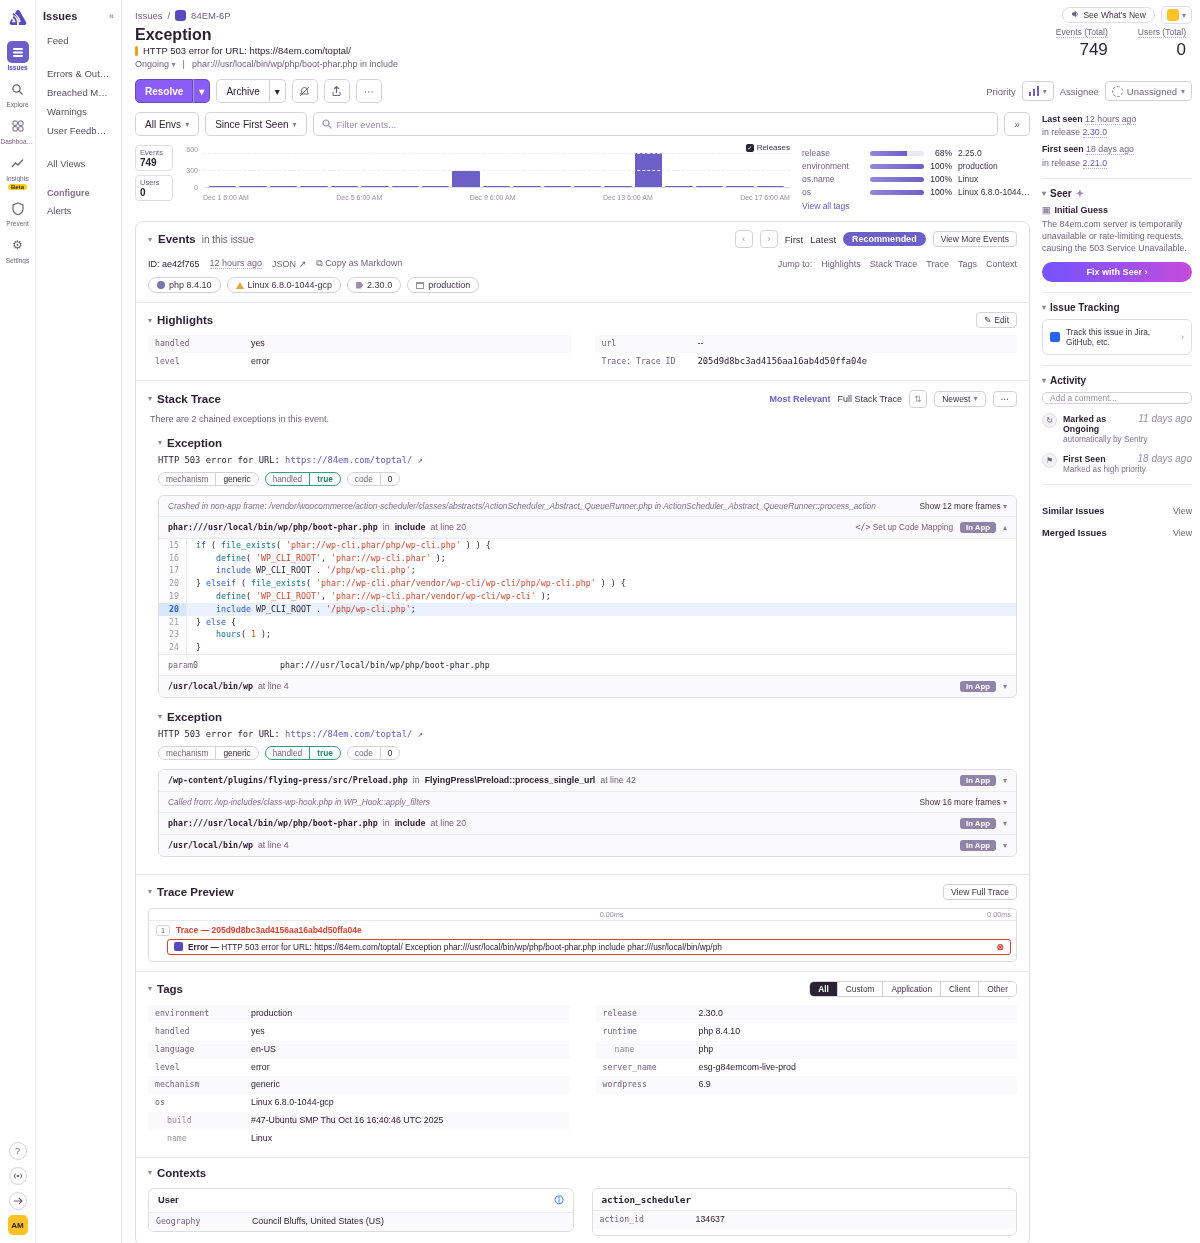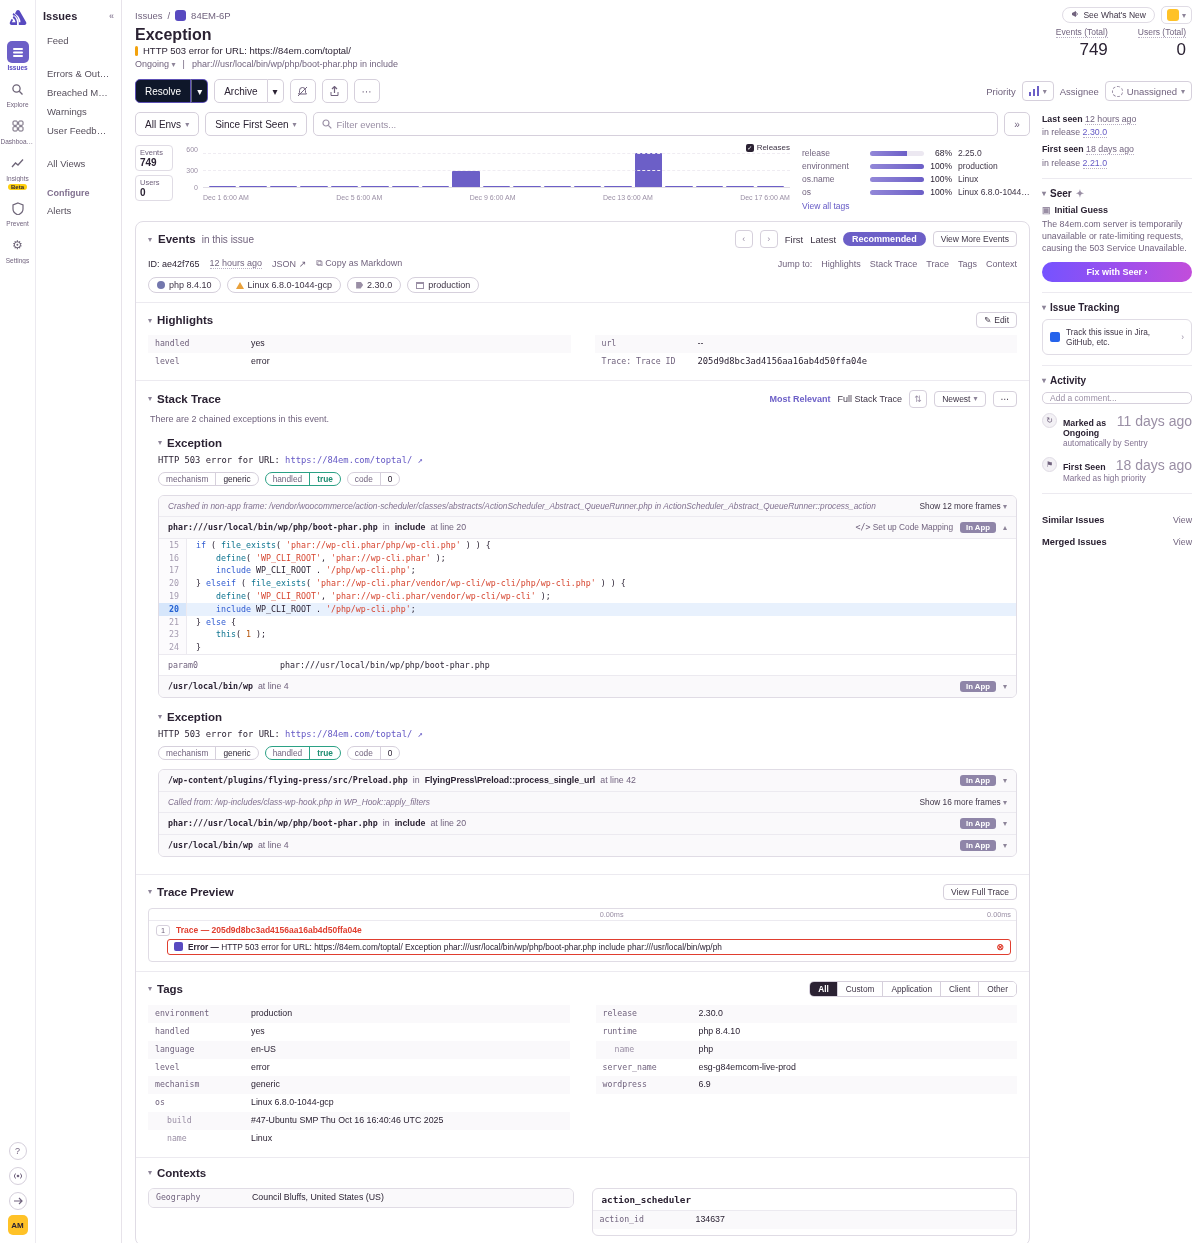--- a/index.html
+++ b/index.html
@@ -46,21 +46,21 @@
 .stat-lbl{font-size:8.5px;color:#71637e;border-bottom:1px dotted #b7aec2;display:inline-block;}
 .stat-val{font-size:17px;font-weight:300;margin-top:2px;}
 .msg-row{display:flex;align-items:center;gap:5px;font-size:9.5px;margin-top:1px;}
 .level-bar{width:3px;height:10px;background:#F2A20D;border-radius:2px;}
 .sub-row{font-size:9px;color:#71637e;display:flex;gap:7px;margin-top:3px;align-items:center;}
 .caret{font-size:8px;color:#8d8499;}
 
 
 .toolbar{display:flex;align-items:center;gap:6px;margin:10px 0 9px;}
 .btn{display:inline-flex;align-items:center;gap:4px;border:1px solid #d6d0dc;border-radius:5px;background:#fff;font-size:10px;color:#2b2233;height:24px;padding:0 9px;cursor:pointer;white-space:nowrap;}
-.btn-primary{background:#0f172a;border-color:#5d50b5;color:#fff;font-weight:normal;}
+.btn-primary{background:#8b5cf6;border-color:#5d50b5;color:#fff;font-weight:bold;}
 .split{display:inline-flex;}
 .split .btn.left{border-radius:5px 0 0 5px;}
 .split .btn.right{border-radius:0 5px 5px 0;border-left:0;padding:0 5px;}
 .split .btn-primary.right{border-left:1px solid rgba(255,255,255,.35);}
 .icon-btn{width:26px;justify-content:center;padding:0;color:#71637e;}
 .toolbar-right{margin-left:auto;display:flex;align-items:center;gap:6px;font-size:9.5px;color:#71637e;}
 .pri-pill{border:1px solid #d6d0dc;border-radius:4px;height:20px;display:inline-flex;align-items:center;gap:4px;padding:0 6px;background:#fff;cursor:pointer;}
 .dash-circle{width:11px;height:11px;border:1px dashed #9a8fa5;border-radius:50%;}
 
 
@@ -203,21 +203,21 @@
 .track-card{border:1px solid #e0dce5;border-radius:6px;padding:7px 7px;display:flex;gap:6px;align-items:center;font-size:8.3px;color:#3e3446;cursor:pointer;}
 .track-card .chev{margin-left:auto;color:#9a8fa5;}
 .jira-ic{width:10px;height:10px;border-radius:2px;background:#2563eb;flex:none;}
 .comment-input{border:1px solid #d6d0dc;border-radius:5px;padding:0 7px;font-size:8.5px;width:100%;background:#fff;font-family:inherit;color:#2b2233;}
 .comment-input::placeholder{color:#9a8fa5;}
 .act-item{display:flex;gap:6px;margin-top:9px;}
 .act-ic{width:15px;height:15px;border-radius:50%;background:#f3f1f5;border:1px solid #e0dce5;flex:none;display:flex;align-items:center;justify-content:center;font-size:8px;color:#71637e;}
 .act-body{flex:1;min-width:0;}
 .act-top{display:flex;align-items:baseline;}
 .act-title{color:#2b2233;font-weight:bold;font-size:8.8px;}
-.act-time{margin-left:auto;font-size:14px;color:#9a8fa5;white-space:nowrap;padding-left:4px;}
+.act-time{margin-left:auto;font-size:10px;color:#9a8fa5;white-space:nowrap;padding-left:4px;font-style:italic;}
 .act-sub{font-size:8.2px;color:#80708f;margin-top:1px;}
 .m-row{display:flex;justify-content:space-between;margin-top:12px;align-items:center;}
 .m-row .t{font-weight:bold;color:#2b2233;font-size:9.3px;}
 .m-row .v{color:#71637e;cursor:pointer;}
 </style>
 </head>
 <body>
 
 <div class="app">
 
@@ -676,21 +676,21 @@
                     <div class="cl active">
                       <span class="ln">20</span>
                       <span class="ct"><span class="t-p">    </span><span class="t-k">include</span><span class="t-p"> WP_CLI_ROOT . </span><span class="t-s">'/php/wp-cli.php'</span><span class="t-p">;</span></span>
                     </div>
                     <div class="cl">
                       <span class="ln">21</span>
                       <span class="ct"><span class="t-p">} </span><span class="t-k">else</span><span class="t-p"> {</span></span>
                     </div>
                     <div class="cl">
                       <span class="ln">23</span>
-                      <span class="ct"><span class="t-p">    </span><span class="t-f">this</span><span class="t-p">( </span><span class="t-n">1</span><span class="t-p"> );</span></span>
+                      <span class="ct"><span class="t-p">    </span><span class="t-f">hours</span><span class="t-p">( </span><span class="t-n">1</span><span class="t-p"> );</span></span>
                     </div>
                     <div class="cl">
                       <span class="ln">24</span>
                       <span class="ct"><span class="t-p">}</span></span>
                     </div>
                   </div>
                 <div class="param-row">
                   <span class="param-k">param0</span>
                   <span>phar:///usr/local/bin/wp/php/boot-phar.php</span>
                 </div>
@@ -862,20 +862,24 @@
           </div>
 
           <div class="section">
             <div class="sec-h">
               <span class="caret">▾</span>
               <span class="sec-title">Contexts</span>
             </div>
             <div class="ctx-grid">
               <div class="ctx-col">
                 <div class="card">
+                  <div class="card-h">
+                      <span>User</span>
+                      <span class="card-ic info-ic">ⓘ</span>
+                    </div>
                   <div class="kv-row odd">
                       <span class="kv-k">Geography</span>
                       <span class="kv-v">Council Bluffs, United States (US)</span>
                     </div>
                 </div>
 
               </div>
               <div class="ctx-col">
                 <div class="card">
                   <div class="card-h">

